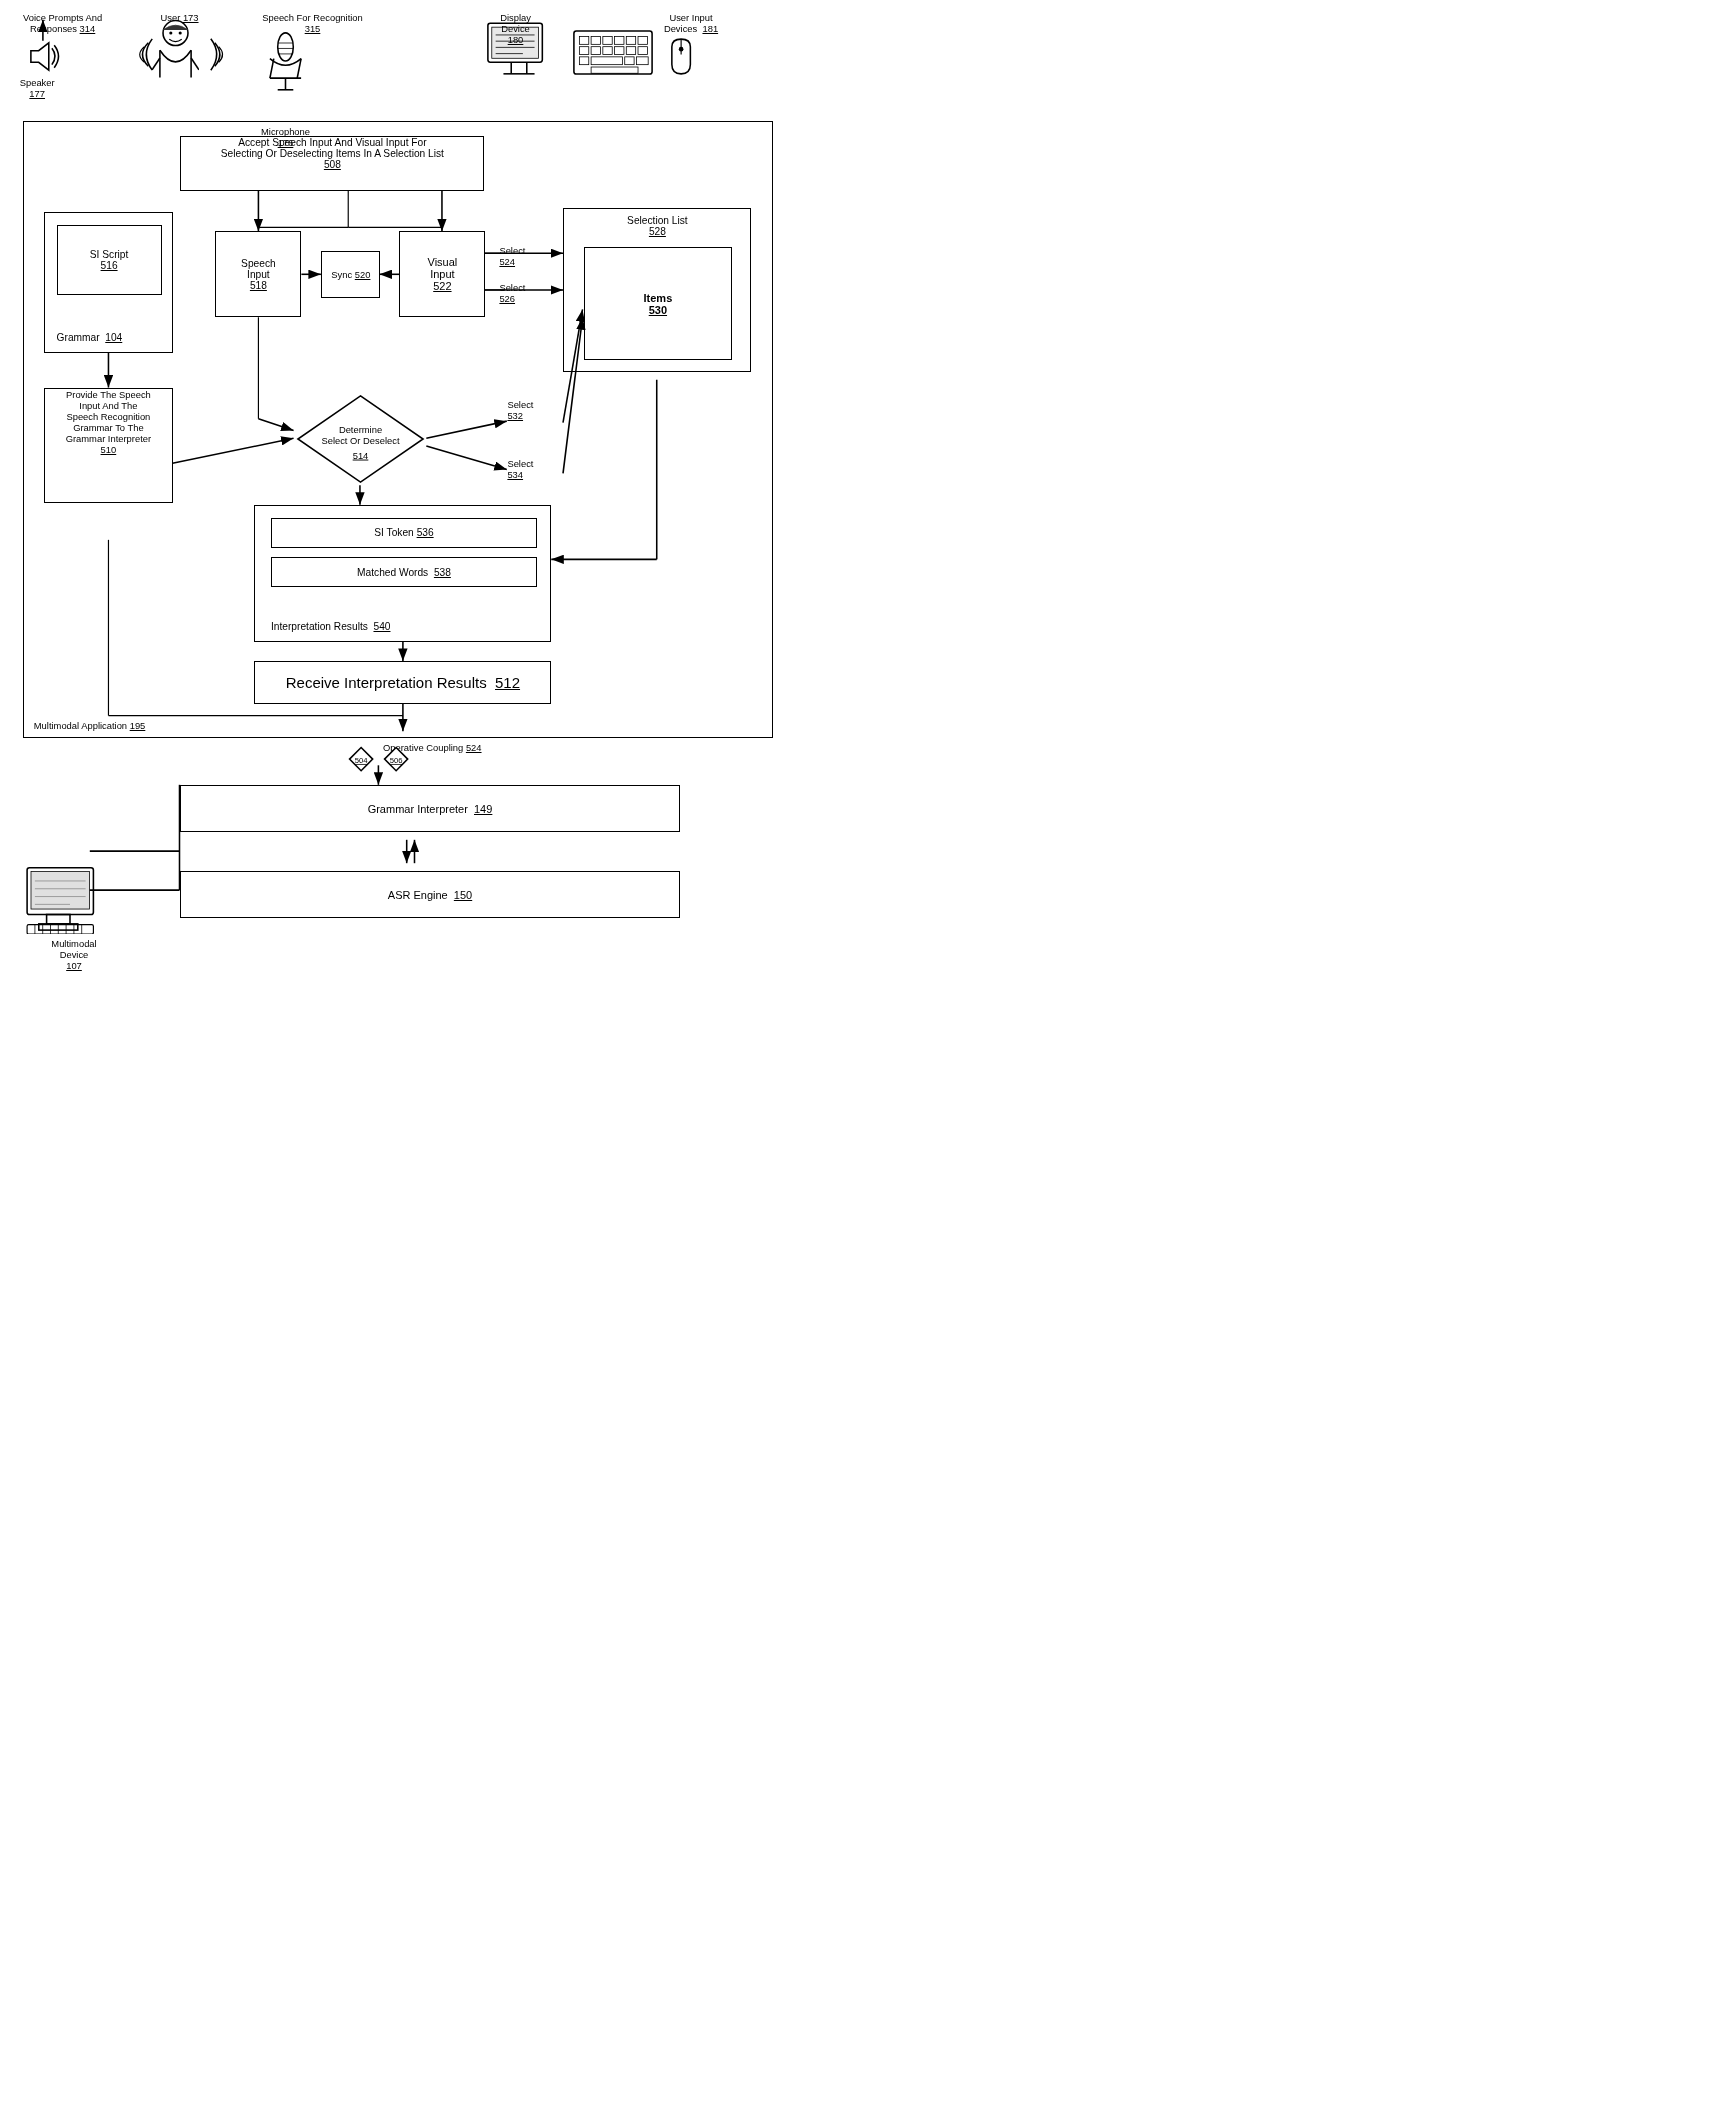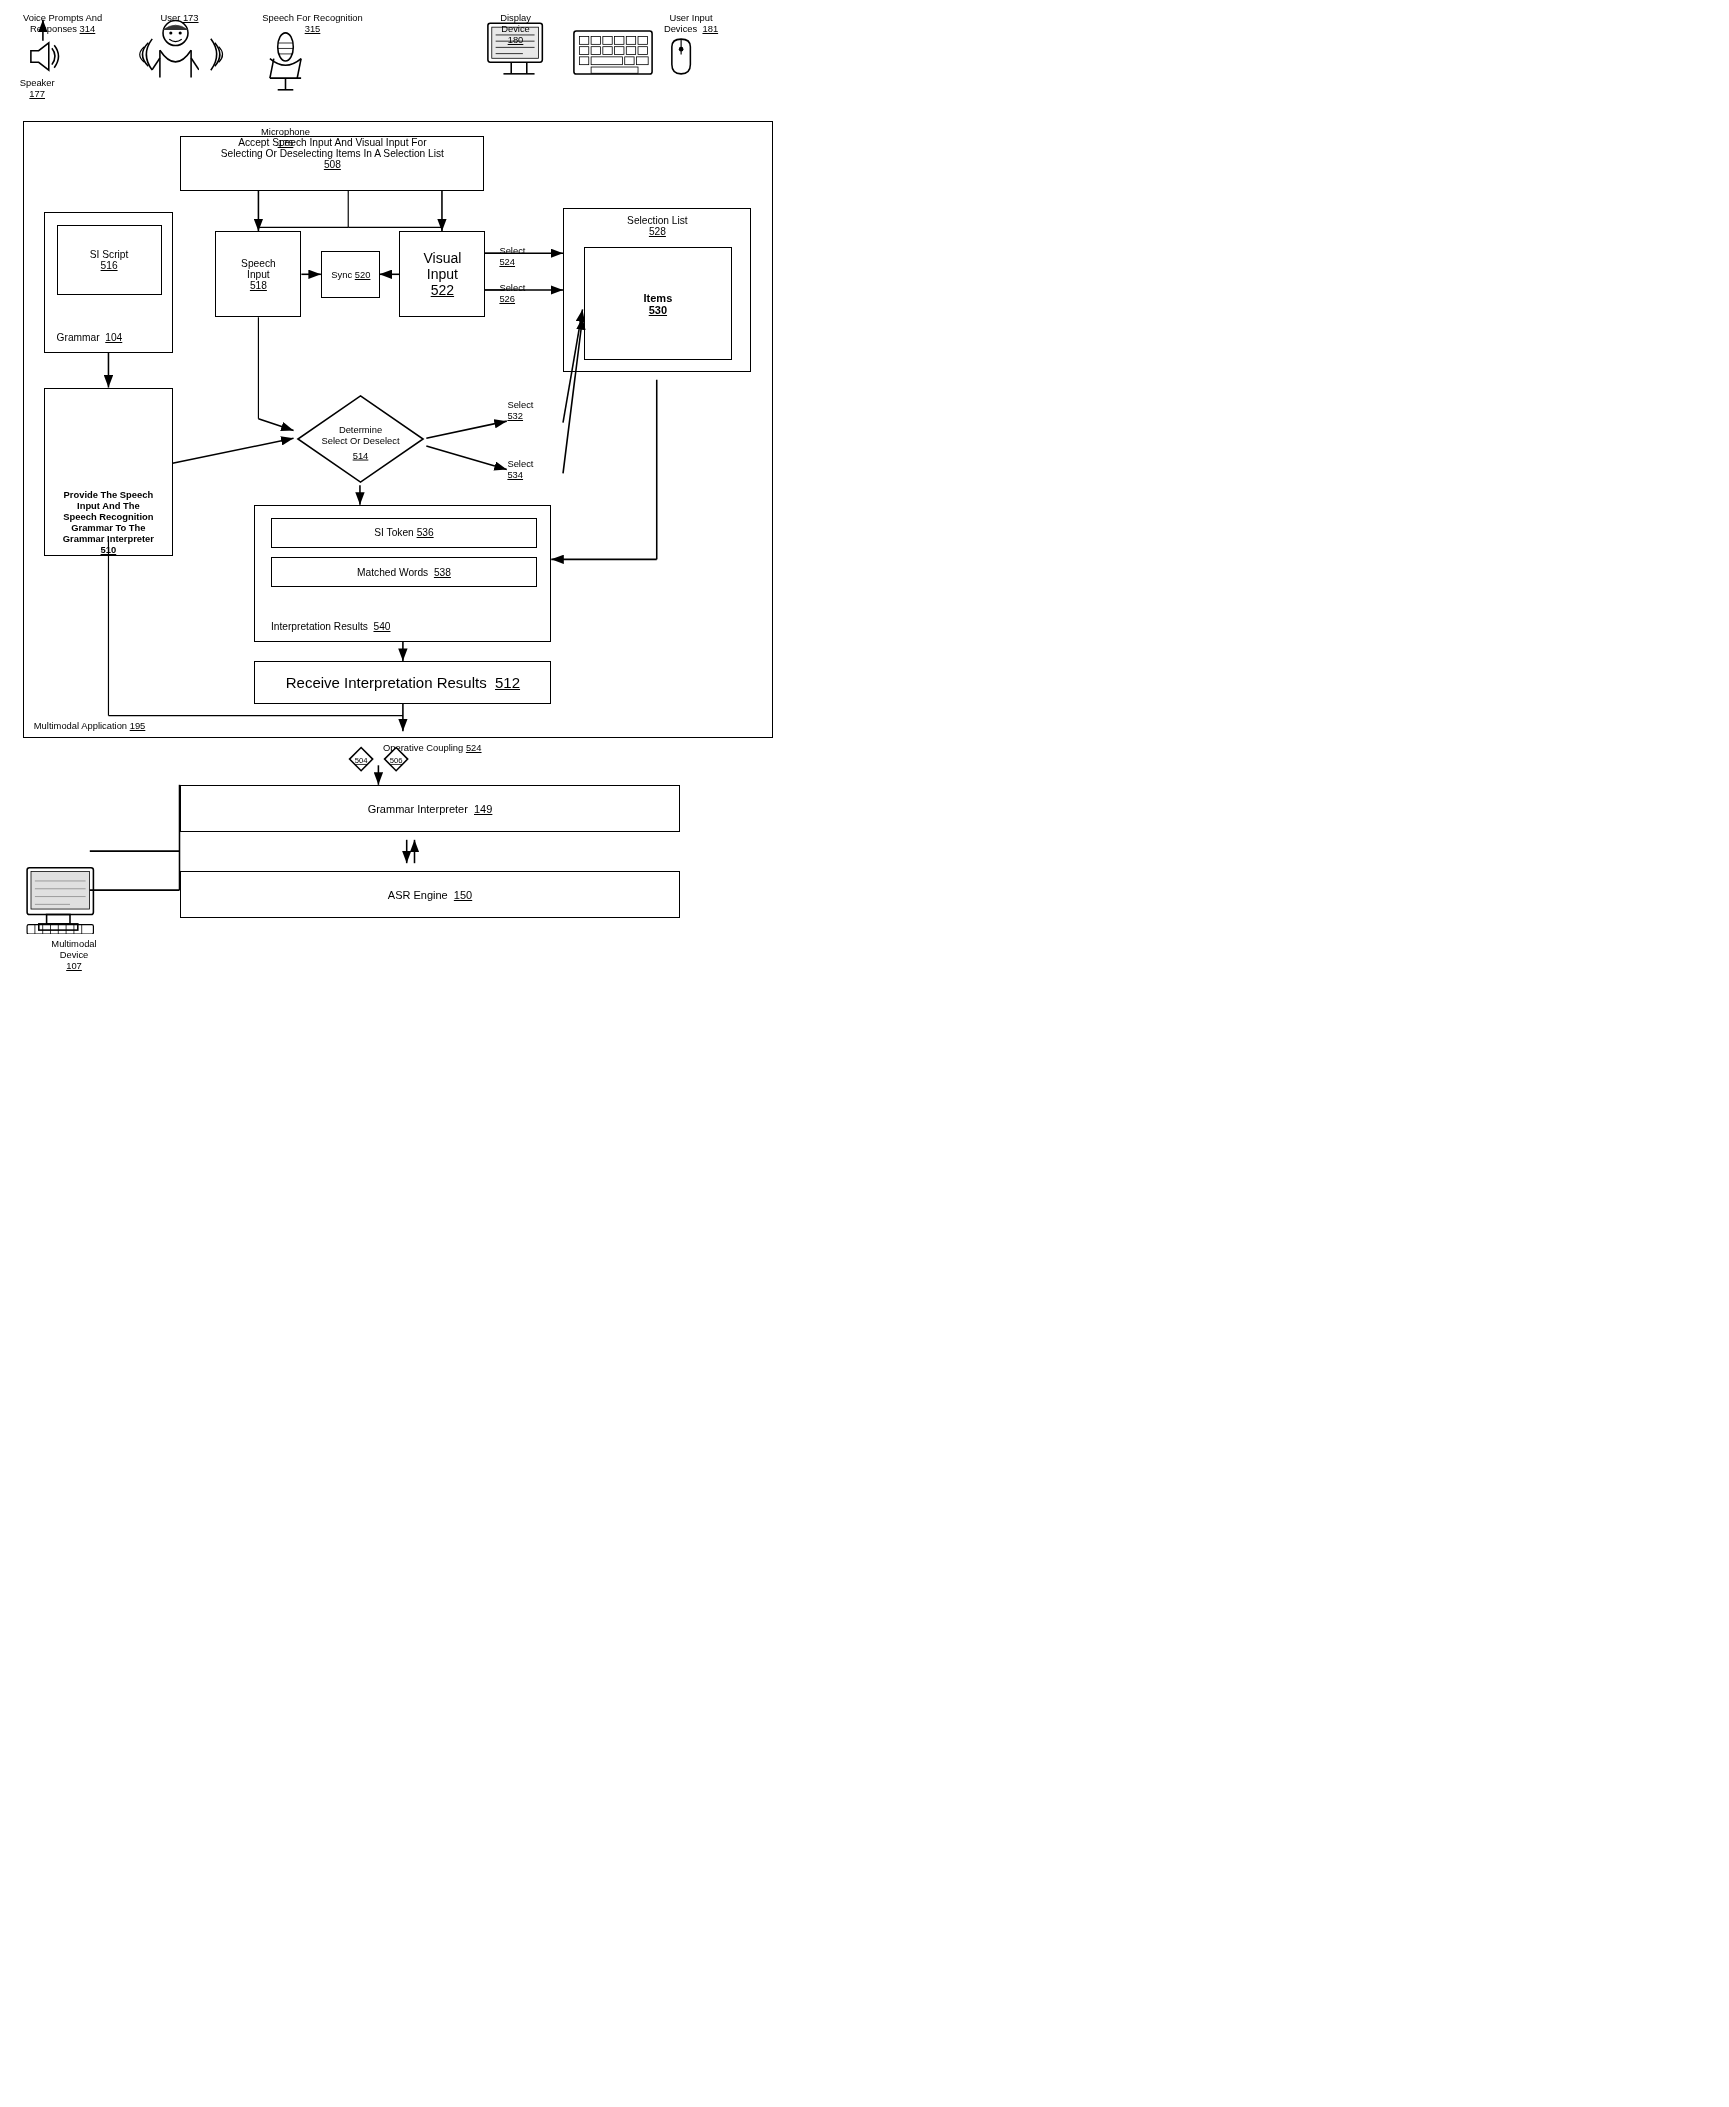--- a/index.html
+++ b/index.html
@@ -186,32 +186,32 @@
 
     <div style="position:absolute; top:109px; left:191px; width:86px; height:86px; border:1.6px solid #000; display:flex; align-items:center; justify-content:center; text-align:center;">
       <div style="font-size:10.2px;">Speech<br>Input<br><u>518</u></div>
     </div>
 
     <div style="position:absolute; top:129px; left:297px; width:59px; height:47px; border:1.6px solid #000; display:flex; align-items:center; justify-content:center; text-align:center;">
       <div style="font-size:9.4px;">Sync <u>520</u></div>
     </div>
 
     <div style="position:absolute; top:109px; left:375px; width:86px; height:86px; border:1.6px solid #000; display:flex; align-items:center; justify-content:center; text-align:center;">
-      <div style="font-size:14px;">Visual<br>Input<br><u>522</u></div>
+      <div style="font-size:11px;">Visual<br>Input<br><u>522</u></div>
     </div>
 
     <div style="position:absolute; top:86px; left:539px; width:188px; height:164px; border:1.6px solid #000;">
       <div style="position:absolute; top:6.3px; left:0; width:100%; text-align:center; font-size:10.2px;">Selection List<br><u>528</u></div>
 
       <div style="position:absolute; top:38px; left:19.5px; width:148px; height:113px; border:1.6px solid #000; display:flex; align-items:center; justify-content:center;">
         <div style="font-size:11px; font-weight:bold; text-align:center;">Items<br><u>530</u></div>
       </div>
     </div>
 
-    <div style="position:absolute; top:266px; left:19.5px; width:129px; height:168px; border:1.6px solid #000; display:flex; align-items:flex-end; justify-content:center; text-align:center;font-weight:bold;">
+    <div style="position:absolute; top:266px; left:19.5px; width:129px; height:115px; border:1.6px solid #000; display:flex; align-items:flex-start; justify-content:center; text-align:center;">
       <div style="font-size:9.4px;">Provide The Speech<br>Input And The<br>Speech Recognition<br>Grammar To The<br>Grammar Interpreter<br><u>510</u></div>
     </div>
 
     <div style="position:absolute; top:270px; left:270px; width:133px; height:94px;">
       <svg width="133" height="94" viewBox="0 0 170 120">
         <polygon points="85,5 165,60 85,115 5,60" fill="#fff" stroke="#000" stroke-width="2"></polygon>
         <text x="85" y="52" text-anchor="middle" font-size="12" font-family="Arial">Determine</text>
         <text x="85" y="67" text-anchor="middle" font-size="12" font-family="Arial">Select Or Deselect</text>
         <text x="85" y="85" text-anchor="middle" font-size="12" font-family="Arial" text-decoration="underline">514</text>
       </svg>

